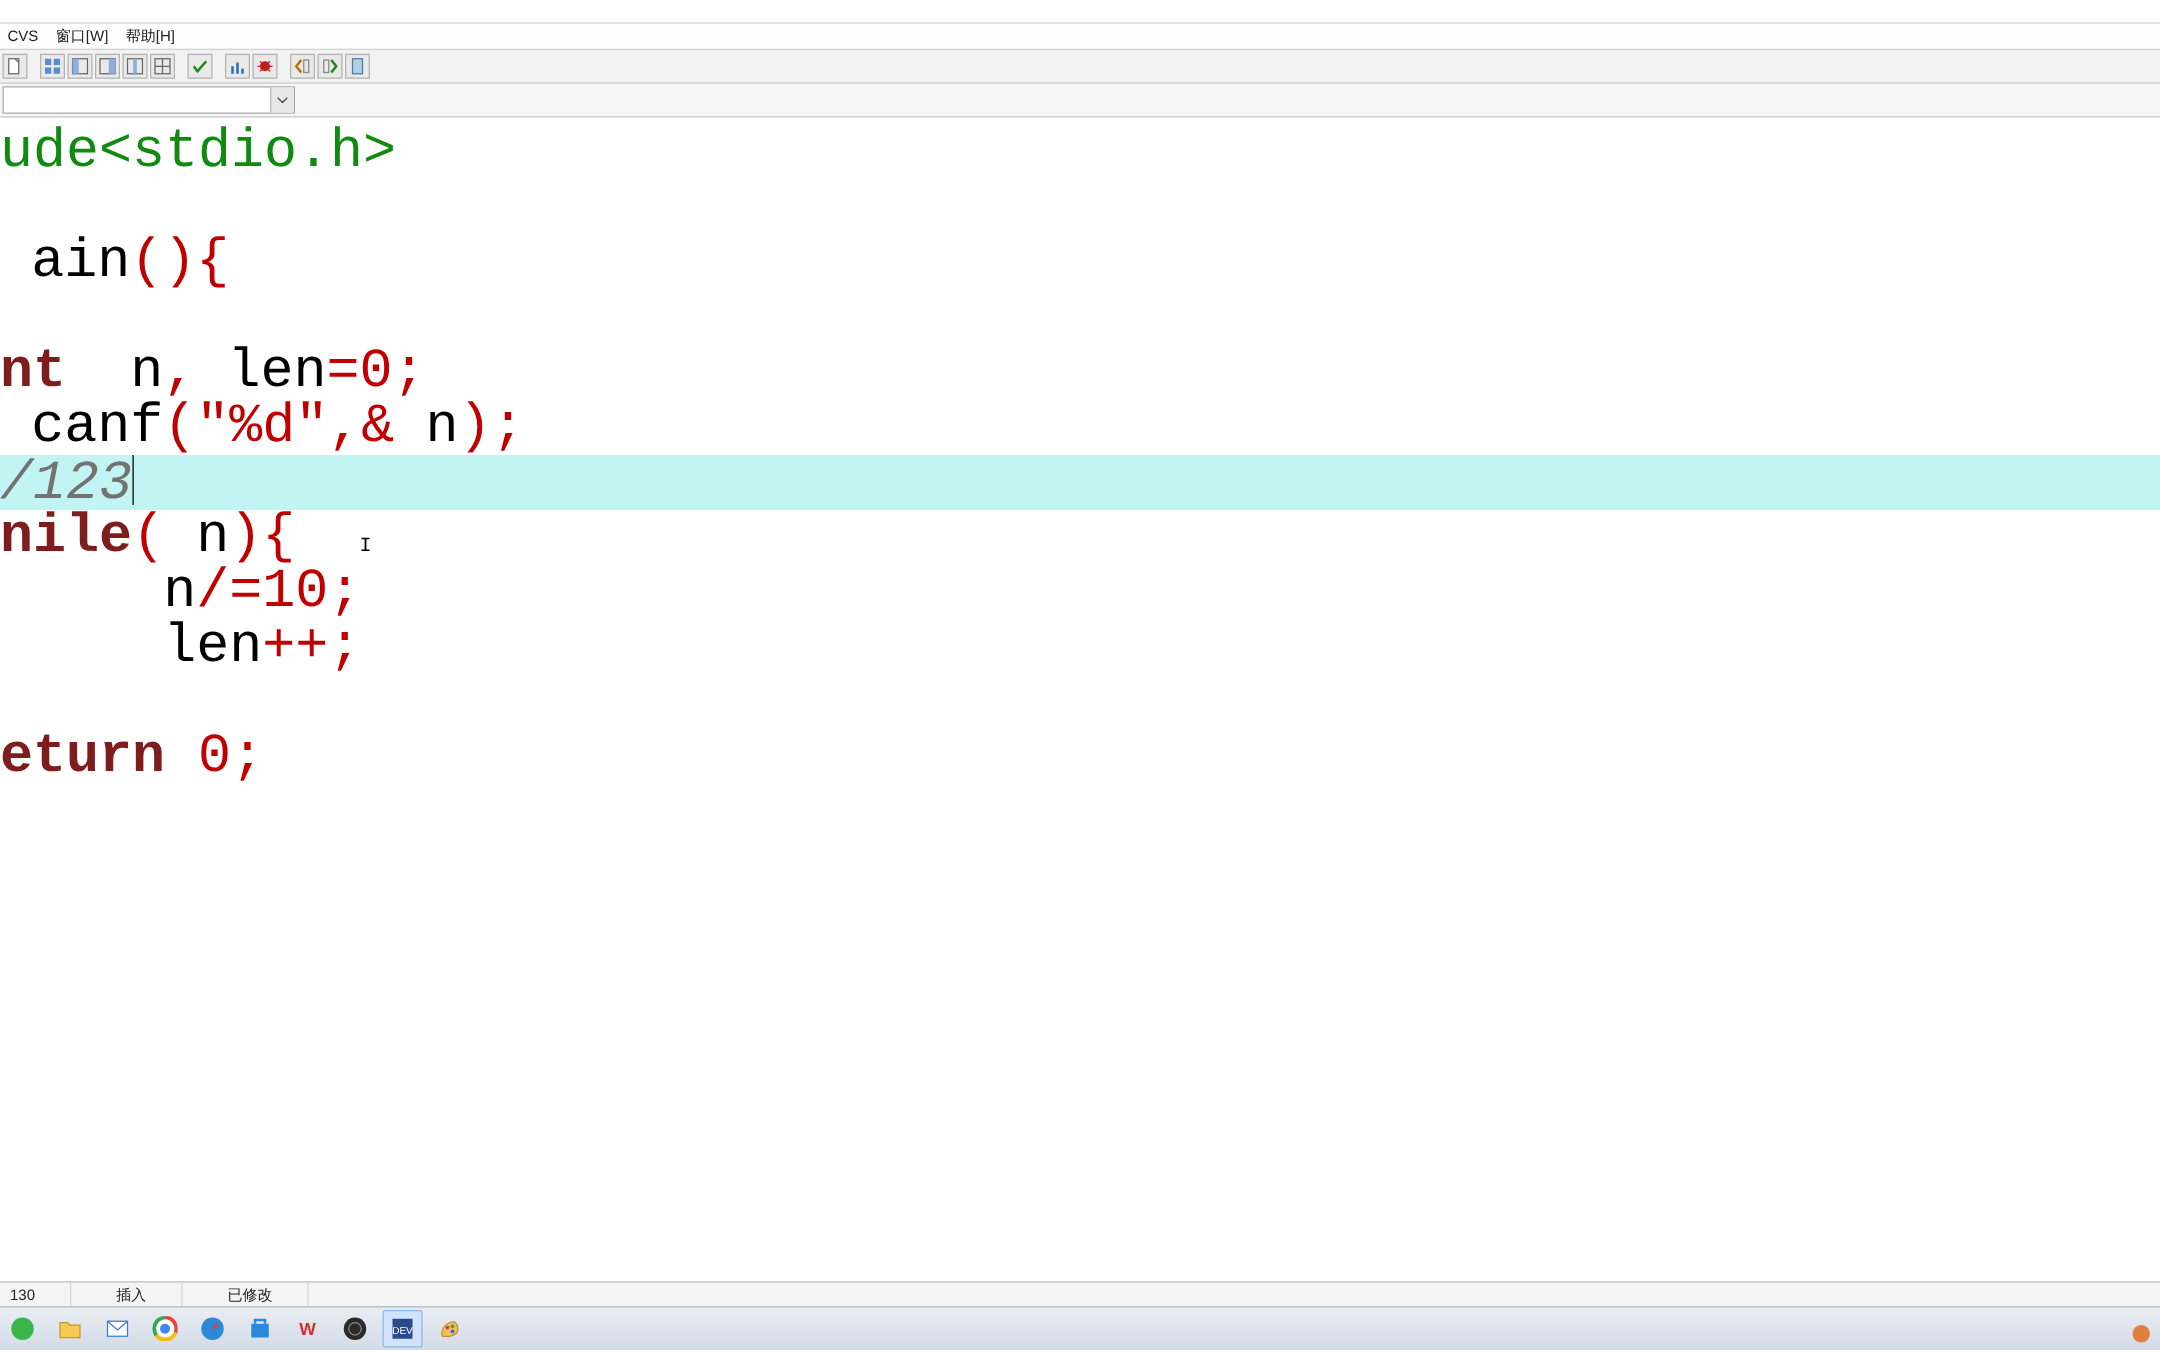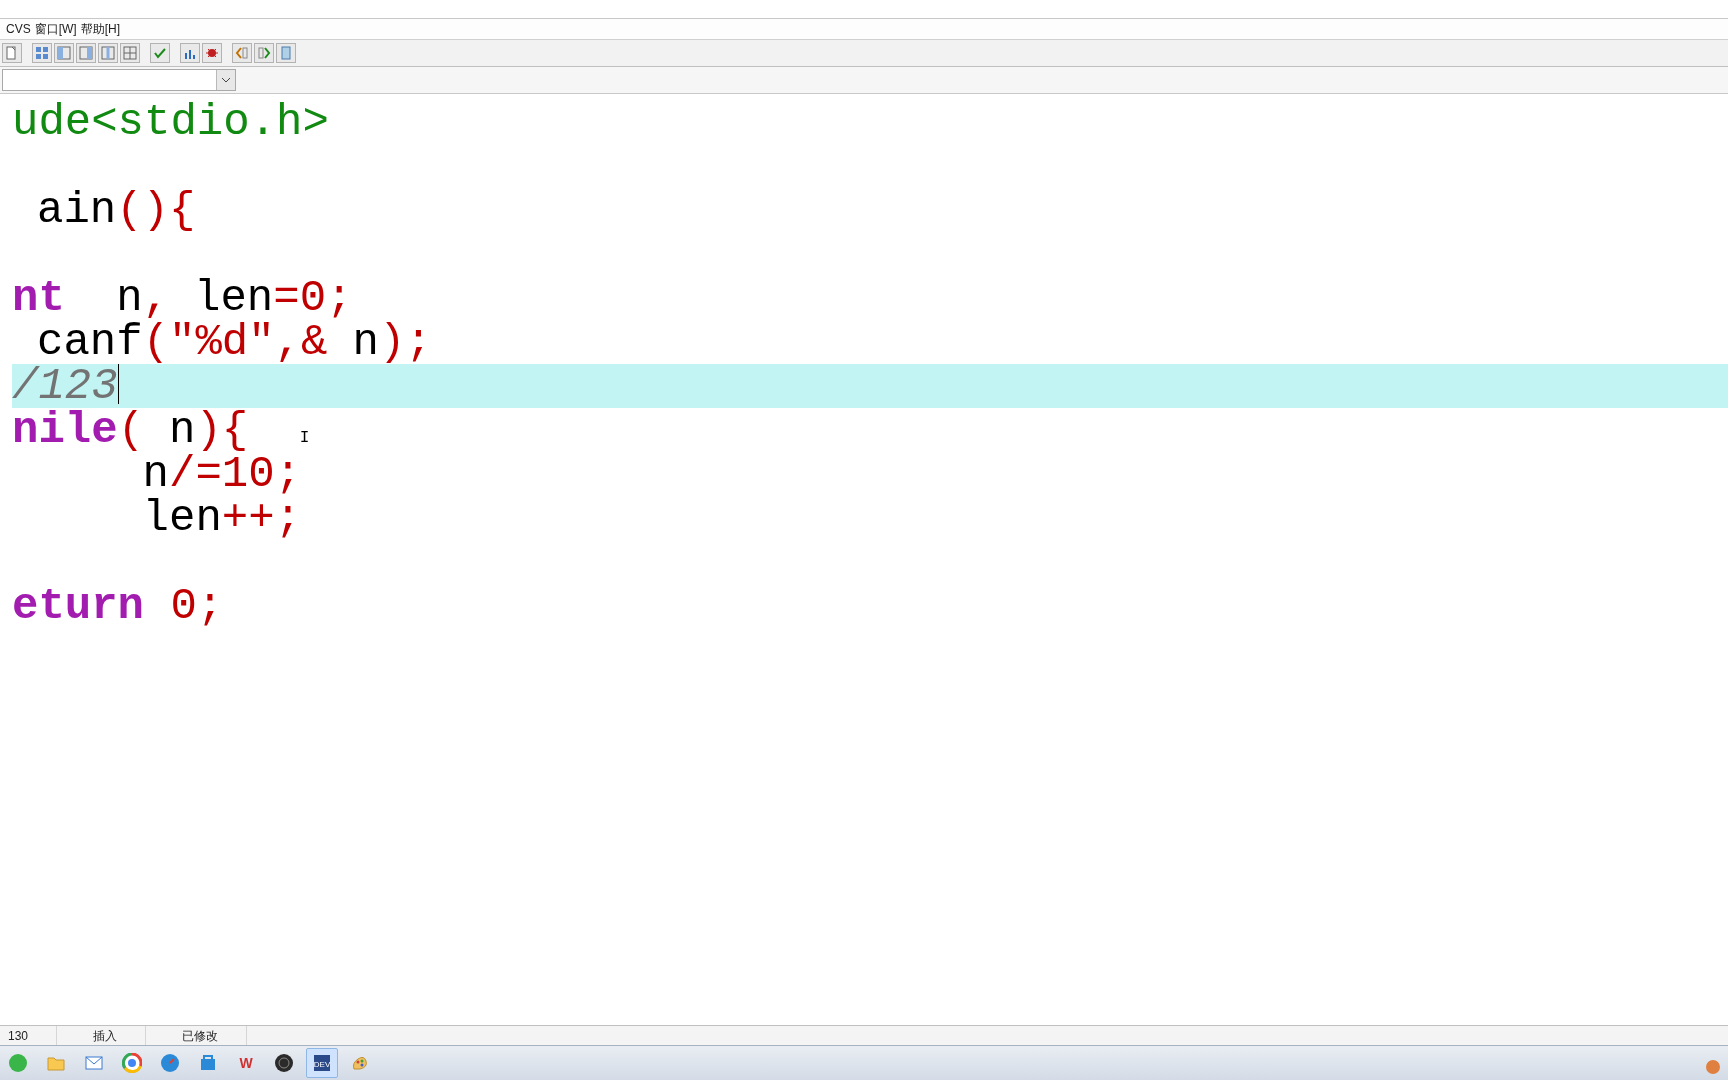--- a/index.html
+++ b/index.html
@@ -1,31 +1,31 @@
 <!DOCTYPE html>
 <html><head>
 <meta charset="utf-8">
 <style>
   html,body{margin:0;padding:0;width:1728px;height:1080px;overflow:hidden;font-family:"Microsoft YaHei",Arial,sans-serif;background:#fff;}
   
   .topstrip{height:18px;background:#fff;border-bottom:1px solid #c8c8c8;}
-  .menubar{height:20px;background:#fdfdfd;display:flex;align-items:center;padding-left:6px;gap:4px;font-size:12px;color:#222;border-bottom:1px solid #d0d0d0;}
+  .menubar{height:20px;background:#fdfdfd;display:flex;align-items:center;padding-left:6px;gap:14px;font-size:12px;color:#222;border-bottom:1px solid #d0d0d0;}
   .menubar span{cursor:default;}
   .toolbar{height:26px;background:#f2f2f2;border-bottom:1px solid #bfbfbf;display:flex;align-items:center;padding-left:2px;gap:2px;}
   .tb-btn{width:18px;height:18px;border:1px solid #b3b3b3;background:#e9e9e9;display:inline-block;position:relative;}
   .tb-sep{width:6px;height:18px;}
   .comborow{height:26px;background:#f6f6f6;border-bottom:1px solid #c8c8c8;display:flex;align-items:center;padding-left:2px;}
   .combo{width:232px;height:20px;background:#fff;border:1px solid #a9a9a9;position:relative;}
   .combo .arrow{position:absolute;right:0;top:0;height:100%;width:18px;background:#e8e8e8;border-left:1px solid #b9b9b9;display:flex;align-items:center;justify-content:center;}
   .combo .arrow svg{width:8px;height:8px;}
   
-  .editor{background:#fff;font-family:"Courier New",monospace;font-size:44px;line-height:44px;white-space:pre;position:relative;margin-left:12px;}
+  .editor{background:#fff;font-family:"Courier New",monospace;font-size:44px;line-height:44px;white-space:pre;position:relative;}
   .line{height:44px;padding-left:0;}
   .hl{background:#c2f4f4;}
-  .kw{color:#a21caf;font-weight:bold;}
+  .kw{color:#7f1d1d;font-weight:bold;}
   .pre{color:#108a10;}
   .op{color:#c00000;}
   .str{color:#c00000;}
   .num{color:#c00000;}
   .id{color:#000;padding-left:25px;}
   .cmt{color:#737373;font-style:italic;}
   .caret{display:inline-block;width:0;border-right:1px solid #000;height:40px;vertical-align:-6px;}
   .tiny-i{display:inline-block;font-family:"Courier New",monospace;font-size:16px;color:#000;font-style:normal;}
   
   .statusbar{position:absolute;left:0;right:0;bottom:34px;height:20px;border-top:1px solid #c0c0c0;background:#f4f4f4;font-size:12px;color:#222;display:flex;align-items:center;padding-left:8px;gap:36px;}

